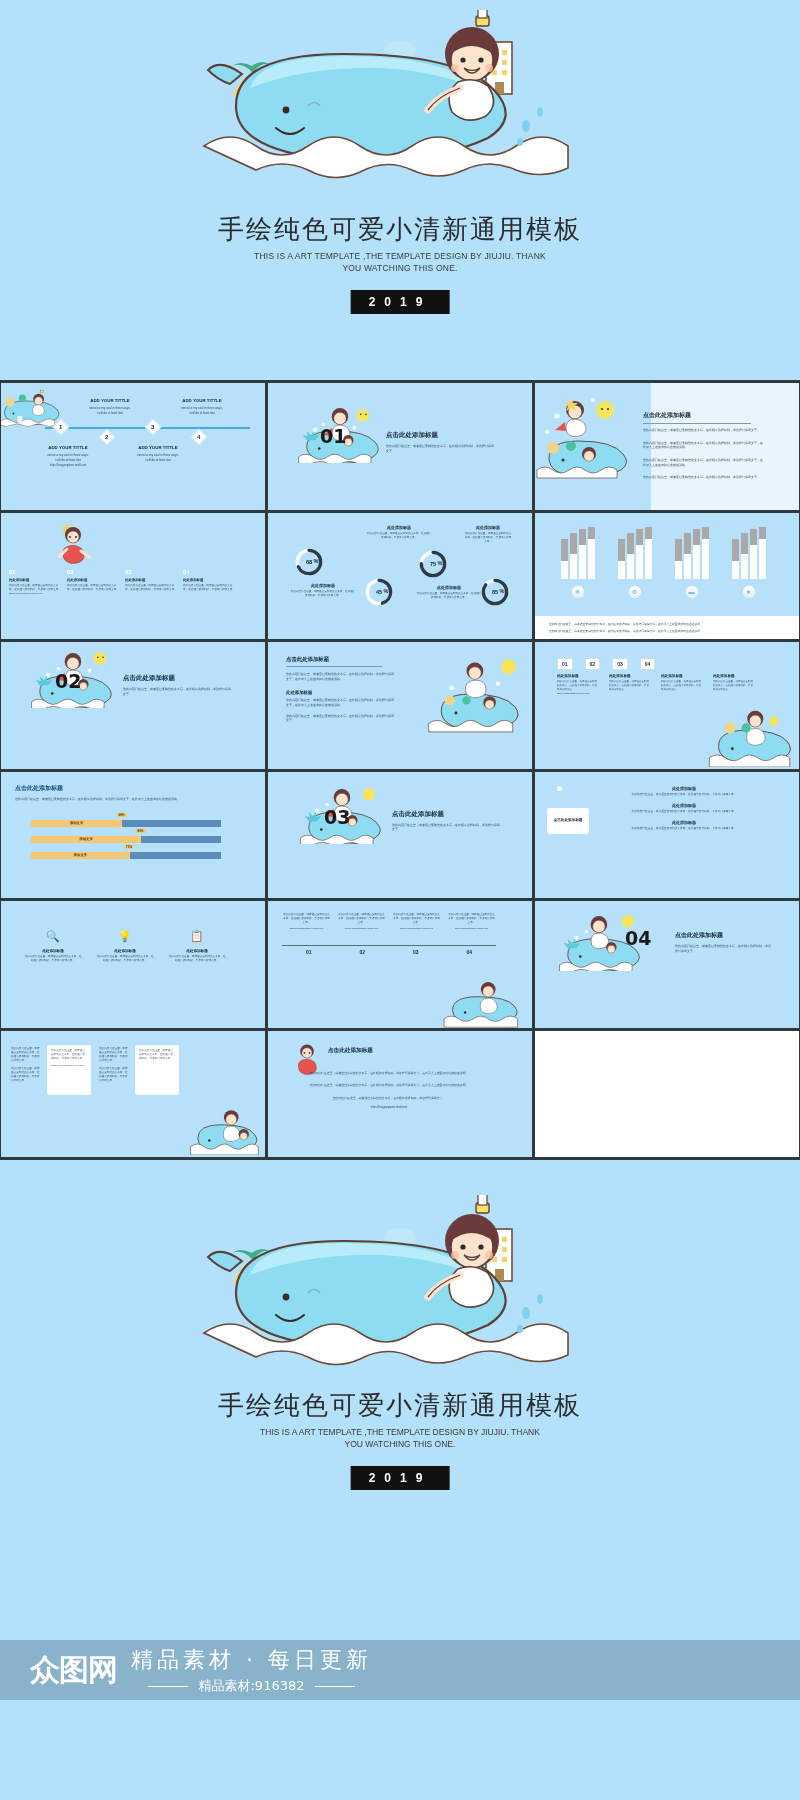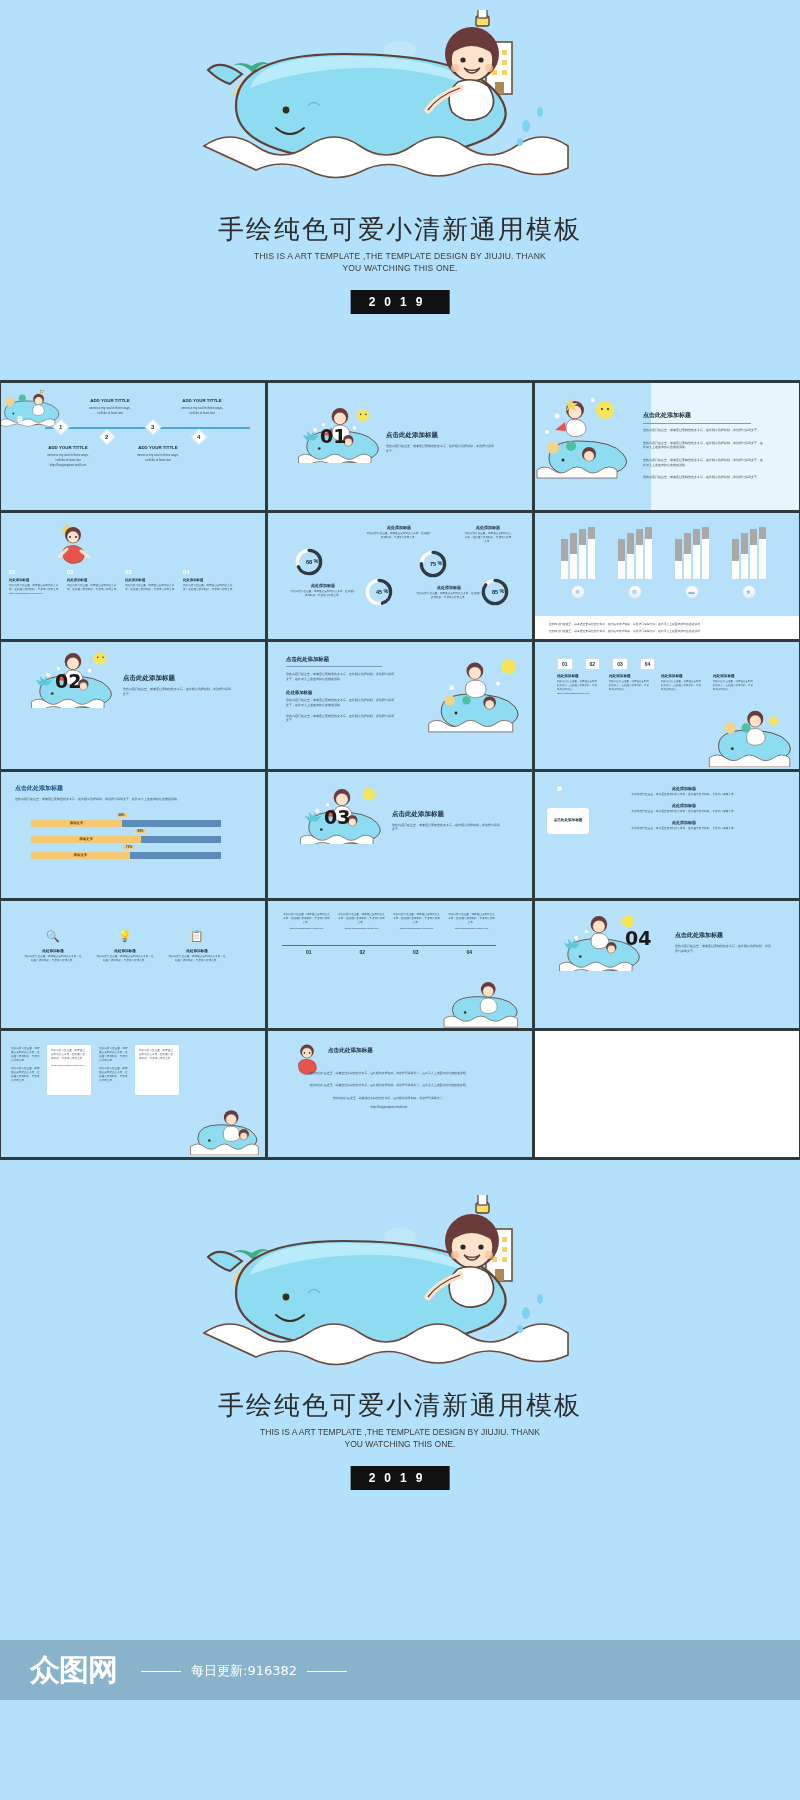--- a/index.html
+++ b/index.html
@@ -808,17 +808,18 @@
   <div class="foot-sub">
     <div>THIS IS A ART TEMPLATE ,THE TEMPLATE DESIGN BY JIUJIU. THANK</div>
     <div>YOU WATCHING THIS ONE.</div>
   </div>
   <div class="foot-year">2019</div>
 </div>
 
 <div class="wm">
   <div class="wm-logo">众图网</div>
   <div class="wm-right">
+    <div class="wm-tag">精品素材 · 每日更新</div>
     <div class="wm-id">
-      <span class="dash"></span><span>每日更新:916382</span><span class="dash"></span>
+      <span class="dash"></span><span>精品素材:916382</span><span class="dash"></span>
     </div>
   </div>
 </div>
 
 </body></html>

